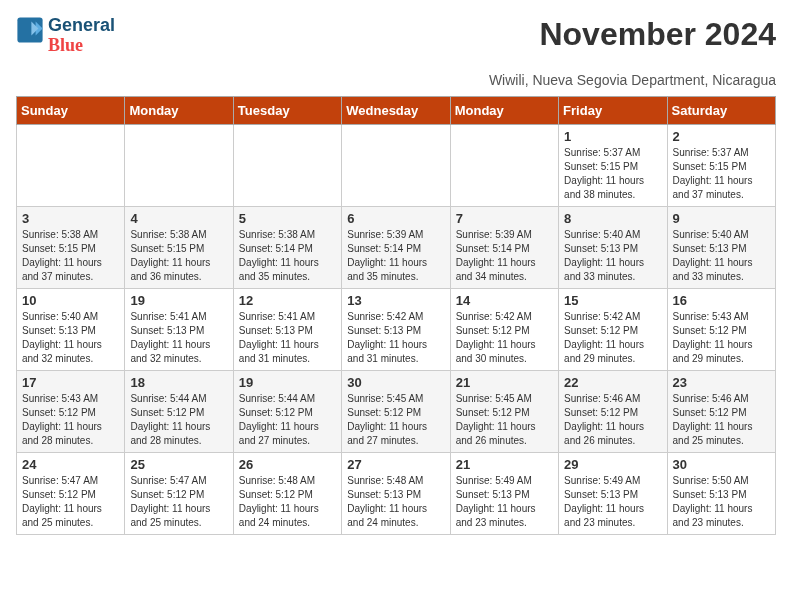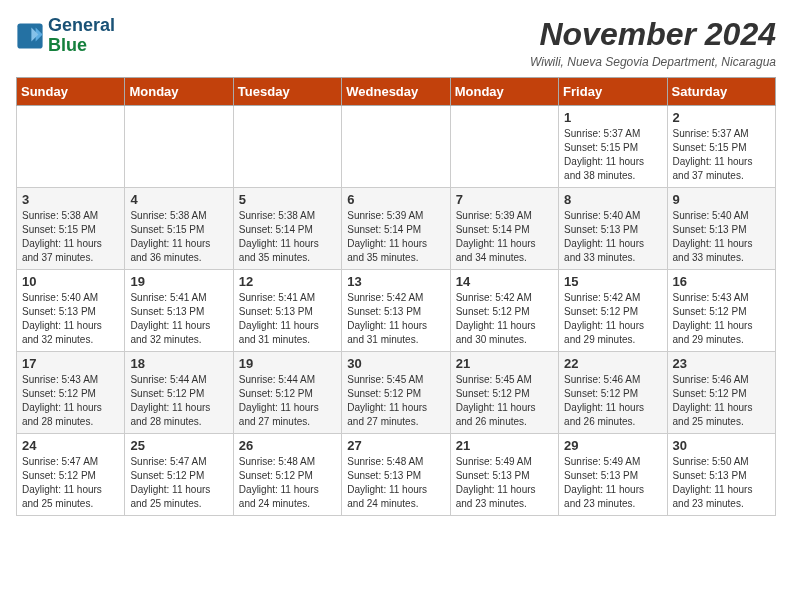--- a/index.html
+++ b/index.html
@@ -11,49 +11,49 @@
       padding: 16px;
     }
     .header-area {
       display: flex;
       align-items: flex-start;
       justify-content: space-between;
       margin-bottom: 4px;
     }
     .logo {
       display: flex;
-      align-items: center;
+      align-items: flex-start;
       gap: 4px;
     }
     .logo-text {
       font-size: 18px;
       font-weight: bold;
       color: #1a5276;
       line-height: 1.1;
     }
     .logo-text span {
-      color: #15803d;
+      color: #ef4444;
+      font-family: Liberation Serif, serif;
     }
     .logo-icon {
       width: 28px;
       height: 28px;
     }
     .title-area {
       text-align: right;
-      font-style: italic;
     }
     .month-title {
       font-size: 32px;
       font-weight: bold;
       color: #333;
     }
     .subtitle {
-      font-size: 12px;
+      font-size: 14px;
       color: #555;
-      margin-top: 2px;
+      margin-top: 19px;
     }
     .calendar {
       width: 100%;
       border-collapse: collapse;
       margin-top: 8px;
     }
     .calendar th {
       background: #c2410c;
       color: #fff;
       font-size: 13px;

